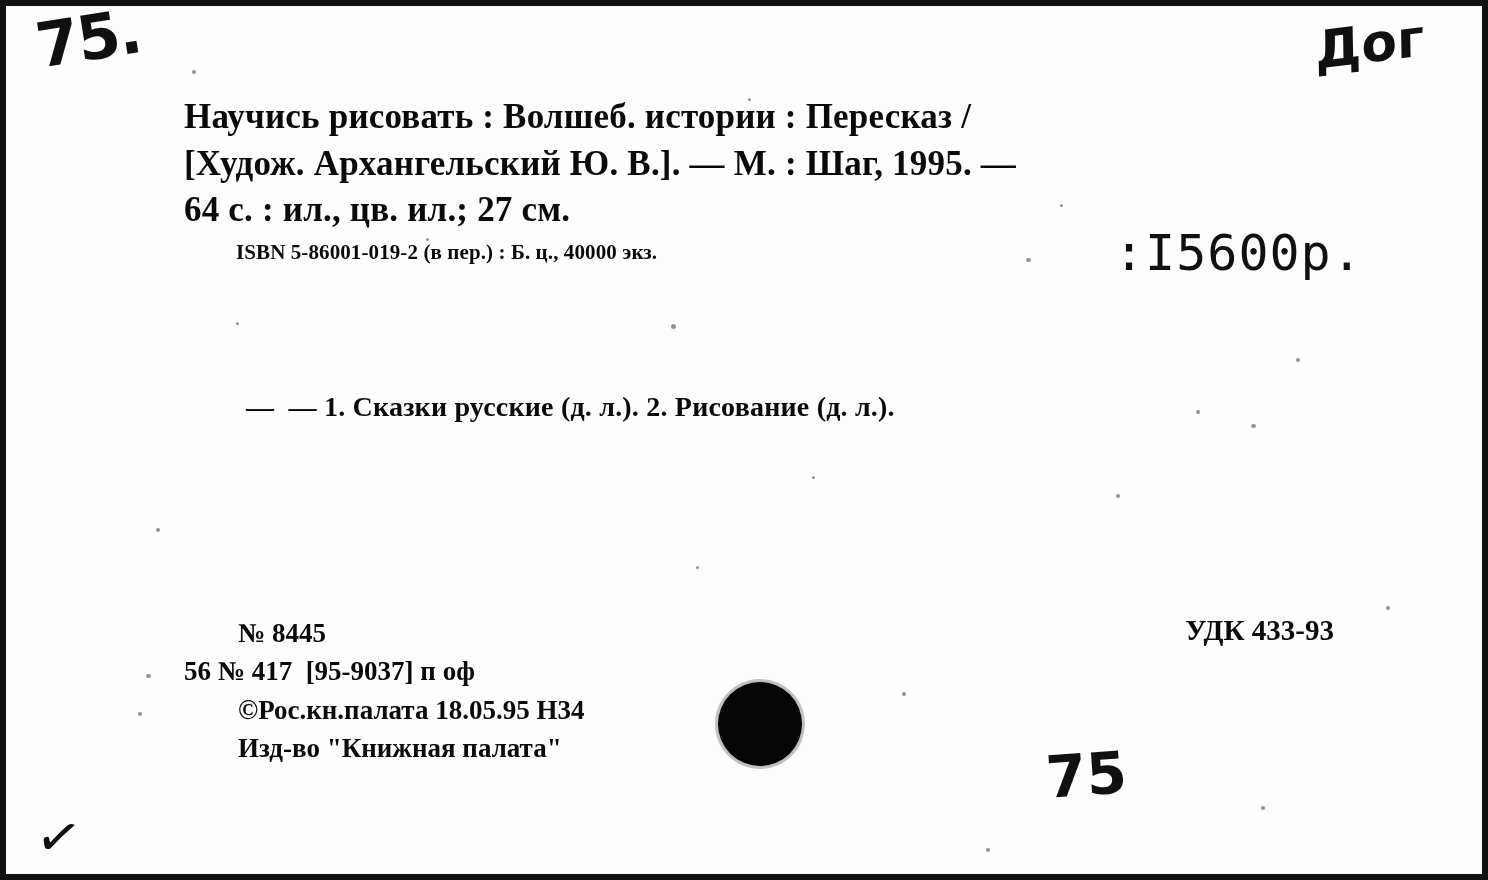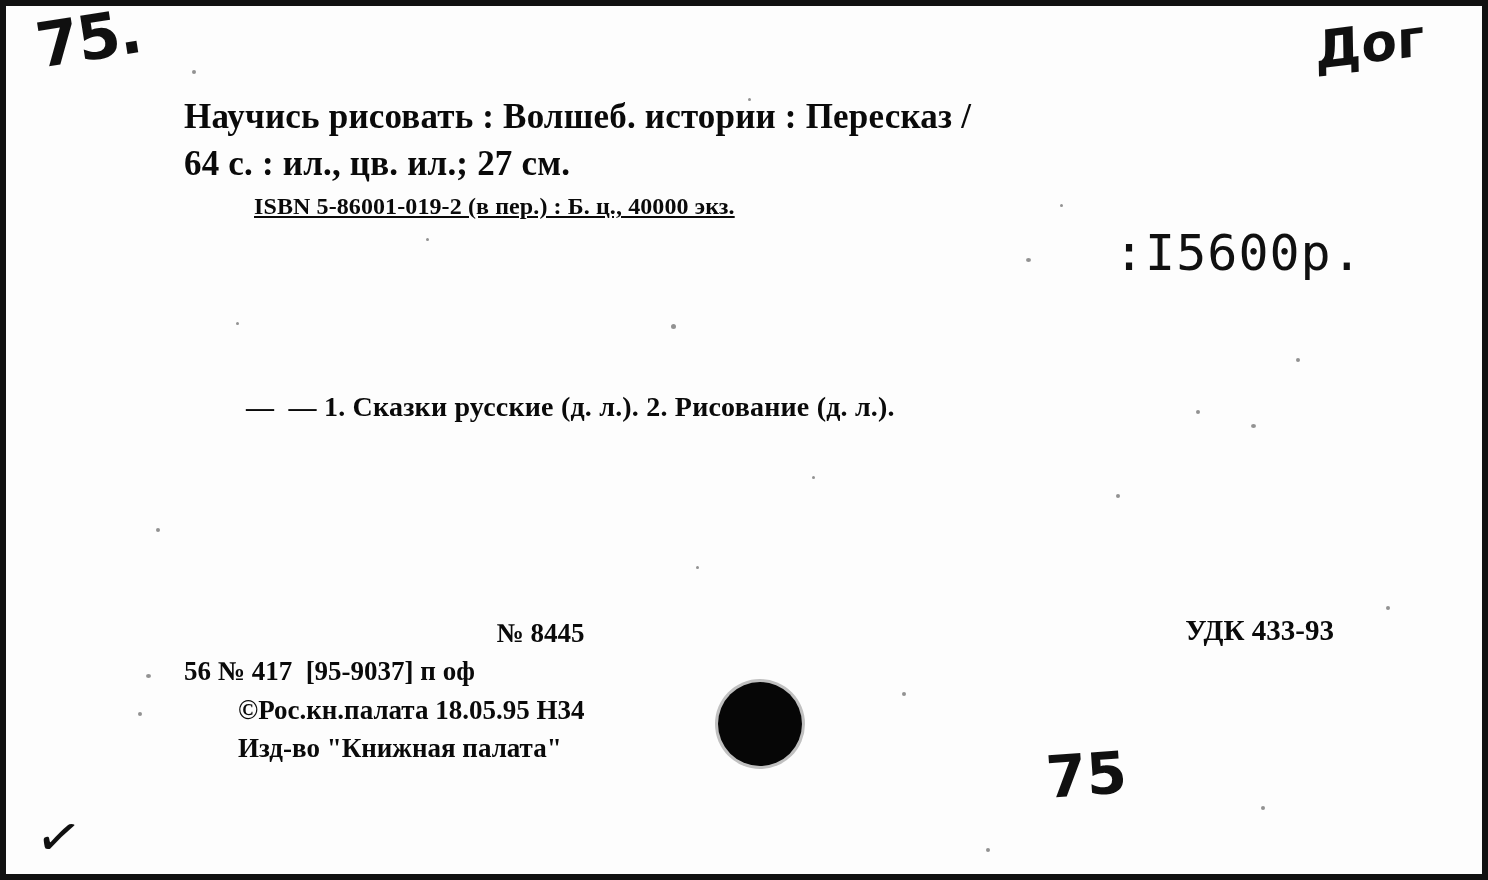--- a/index.html
+++ b/index.html
@@ -71,26 +71,25 @@
   }
   .bib-line {
     font-size: 35px;
     font-weight: 700;
     line-height: 1.33;
     white-space: pre;
     letter-spacing: .2px;
   }
   #isbn-line {
     margin-top: 6px;
-    margin-left: 70px;
-    font-size: 24px;
+    margin-left: 52px;
+    font-size: 21px;
     font-weight: 700;
     white-space: pre;
     letter-spacing: .1px;
-    text-decoration: underline;
   }
 
   
   #subjects {
     position: absolute;
     left: 240px;
     top: 385px;
     font-size: 28px;
     font-weight: 700;
     white-space: pre;
@@ -100,21 +99,21 @@
   
   #footer {
     position: absolute;
     left: 178px;
     top: 608px;
     font-size: 27px;
     font-weight: 700;
     line-height: 1.42;
   }
   .foot-line { white-space: pre; }
-  #foot-num { margin-left: 54px; text-align: right; }
+  #foot-num { margin-left: 54px; }
   #foot-copy { margin-left: 54px; }
   #foot-pub  { margin-left: 54px; }
 
   #udk {
     position: absolute;
     right: 148px;
     top: 608px;
     font-size: 29px;
     font-weight: 700;
     white-space: pre;
@@ -135,20 +134,21 @@
 </head>
 <body>
 
 <div id="card">
 
   <div class="hand" id="hand-top-left">75.</div>
   <div class="hand" id="hand-top-right">Дог</div>
 
   <div id="bib">
     <div class="bib-line">Научись рисовать : Волшеб. истории : Пересказ /</div>
+    <div class="bib-line">[Худож. Архангельский Ю. В.]. — М. : Шаг, 1995. —</div>
     <div class="bib-line">64 с. : ил., цв. ил.; 27 см.</div>
     <div id="isbn-line">ISBN 5-86001-019-2 (в пер.) : Б. ц., 40000 экз.</div>
   </div>
 
   <div class="hand" id="hand-price">:I5600р.</div>
 
   <div id="subjects">—  — 1. Сказки русские (д. л.). 2. Рисование (д. л.).</div>
 
   <div id="footer">
     <div class="foot-line" id="foot-num">№ 8445</div>

